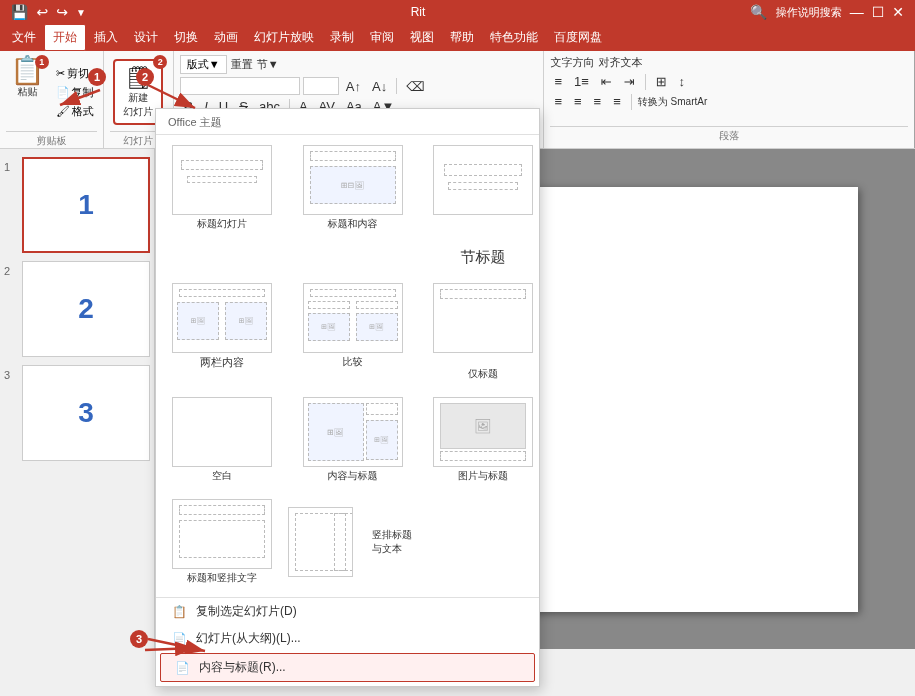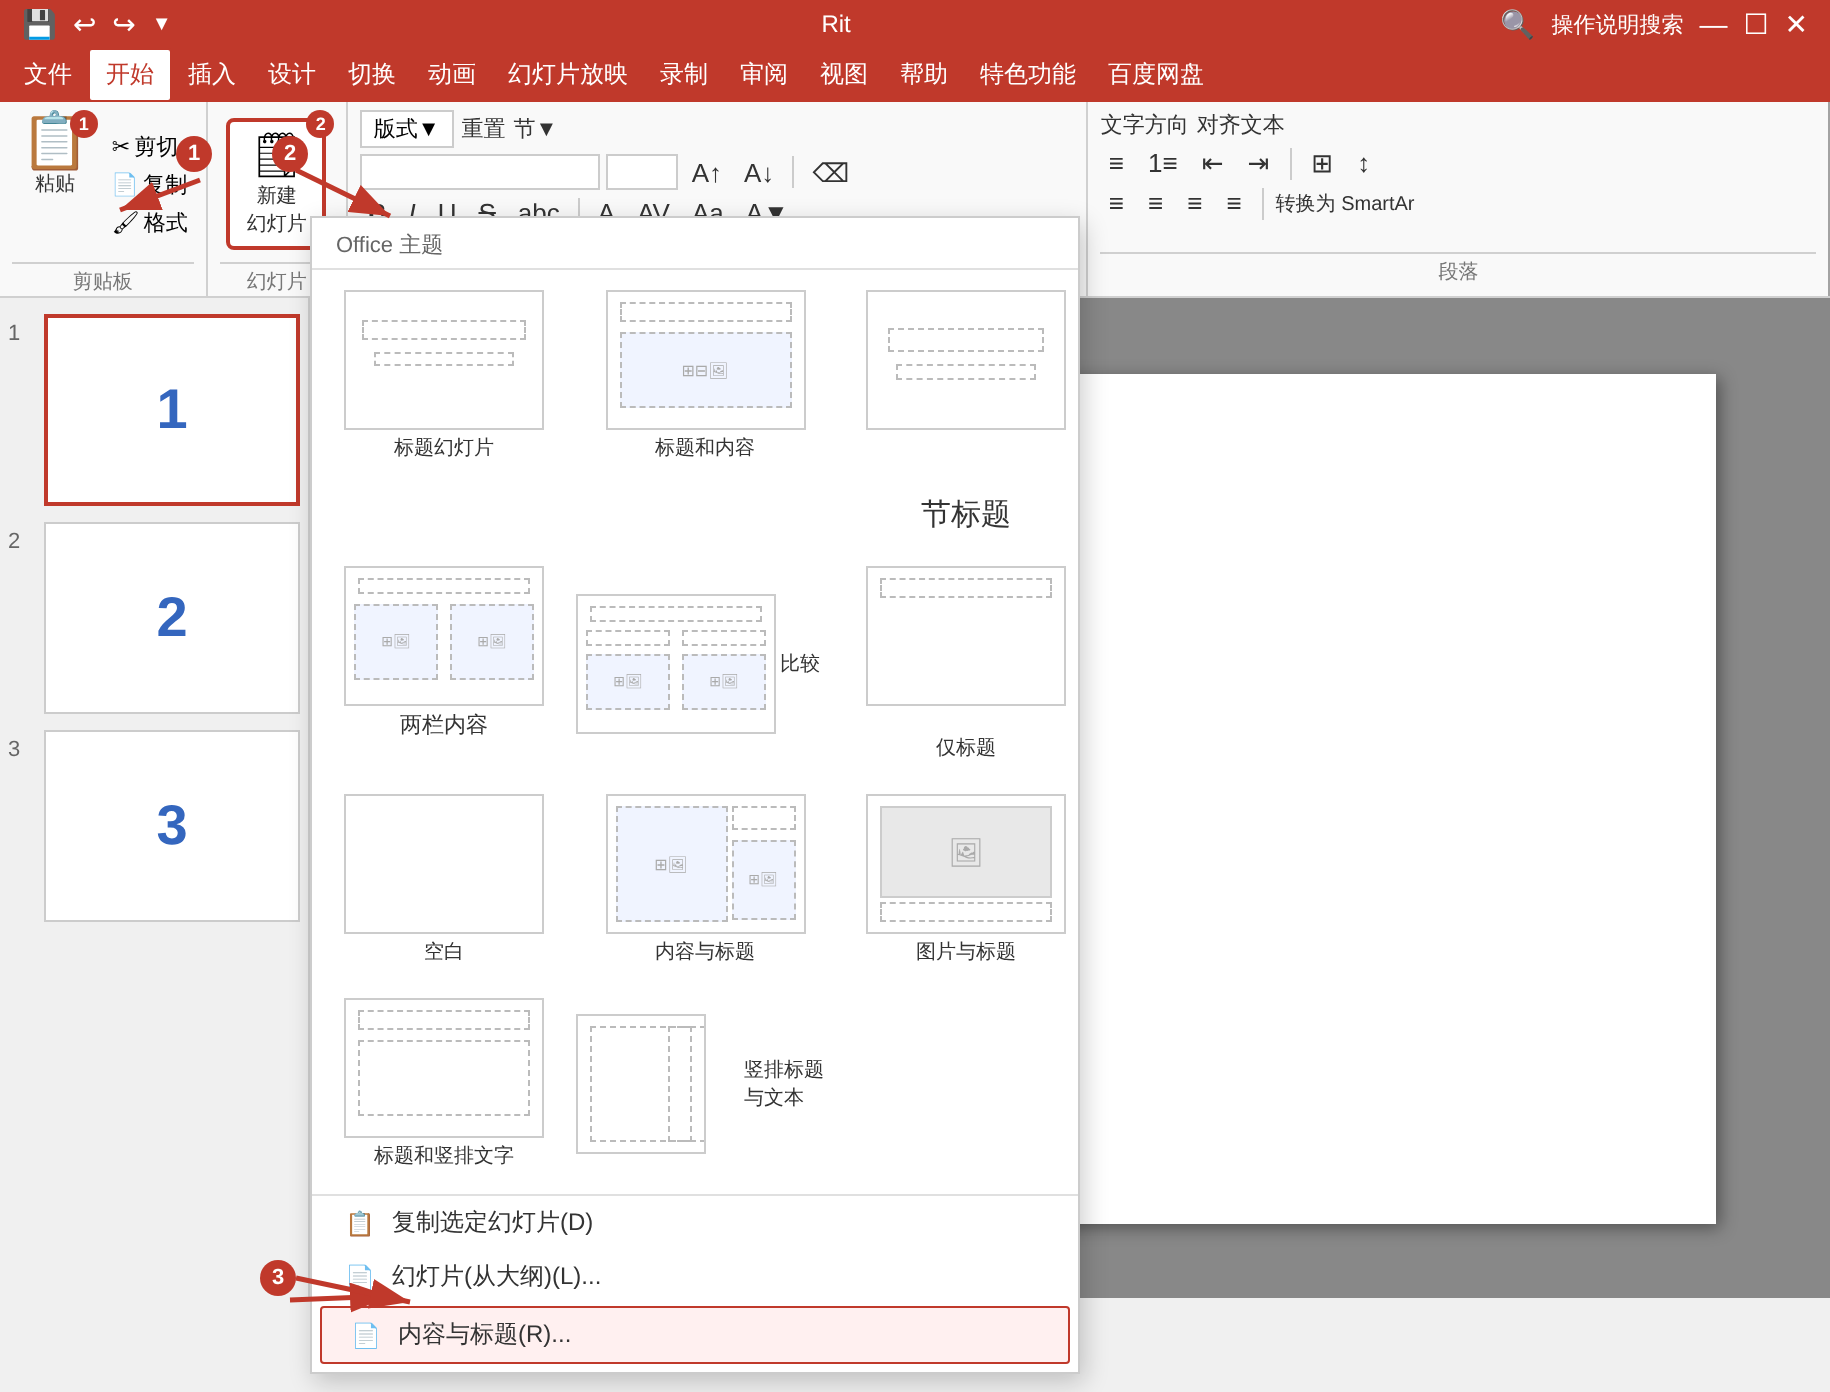--- a/index.html
+++ b/index.html
@@ -235,21 +235,21 @@
 
     <div style="display:flex;flex-direction:column;align-items:center;gap:2px;cursor:pointer;padding:4px;border-radius:3px;">
       <div style="width:100px;height:70px;background:white;border:1px solid #ccc;position:relative;overflow:hidden;">
         <div style="position:absolute;top:5px;left:6px;right:6px;height:8px;border:1px dashed #bbb;"></div>
         <div style="position:absolute;top:18px;left:4px;width:42px;height:38px;border:1px dashed #bbb;background:#f0f4ff;display:flex;align-items:center;justify-content:center;font-size:7px;color:#aaa;">⊞🖼</div>
         <div style="position:absolute;top:18px;right:4px;width:42px;height:38px;border:1px dashed #bbb;background:#f0f4ff;display:flex;align-items:center;justify-content:center;font-size:7px;color:#aaa;">⊞🖼</div>
       </div>
       <span style="font-size:11px;color:#333;">两栏内容</span>
     </div>
 
-    <div style="display:flex;flex-direction:row;align-items:center;gap:2px;cursor:pointer;padding:4px;border-radius:3px;">
+    <div style="display:flex;flex-direction:column;align-items:center;gap:2px;cursor:pointer;padding:4px;border-radius:3px;">
       <div style="width:100px;height:70px;background:white;border:1px solid #ccc;position:relative;overflow:hidden;">
         <div style="position:absolute;top:5px;left:6px;right:6px;height:8px;border:1px dashed #bbb;"></div>
         <div style="position:absolute;top:17px;left:4px;width:42px;height:8px;border:1px dashed #bbb;"></div>
         <div style="position:absolute;top:17px;right:4px;width:42px;height:8px;border:1px dashed #bbb;"></div>
         <div style="position:absolute;top:29px;left:4px;width:42px;height:28px;border:1px dashed #bbb;background:#f0f4ff;display:flex;align-items:center;justify-content:center;font-size:7px;color:#aaa;">⊞🖼</div>
         <div style="position:absolute;top:29px;right:4px;width:42px;height:28px;border:1px dashed #bbb;background:#f0f4ff;display:flex;align-items:center;justify-content:center;font-size:7px;color:#aaa;">⊞🖼</div>
       </div>
       <span style="font-size:10px;color:#333;">比较</span>
     </div>
 

